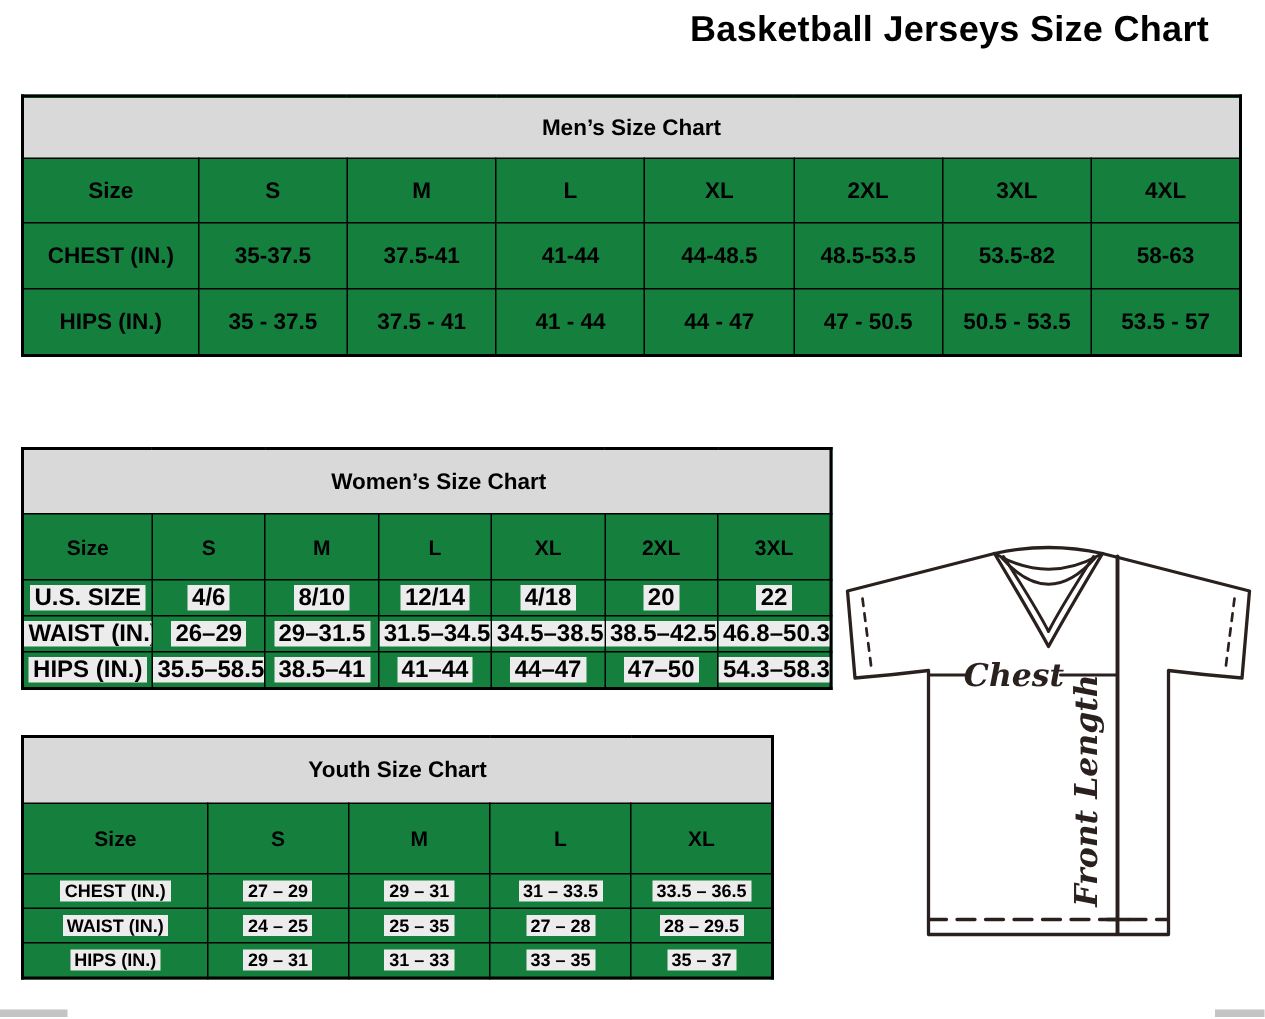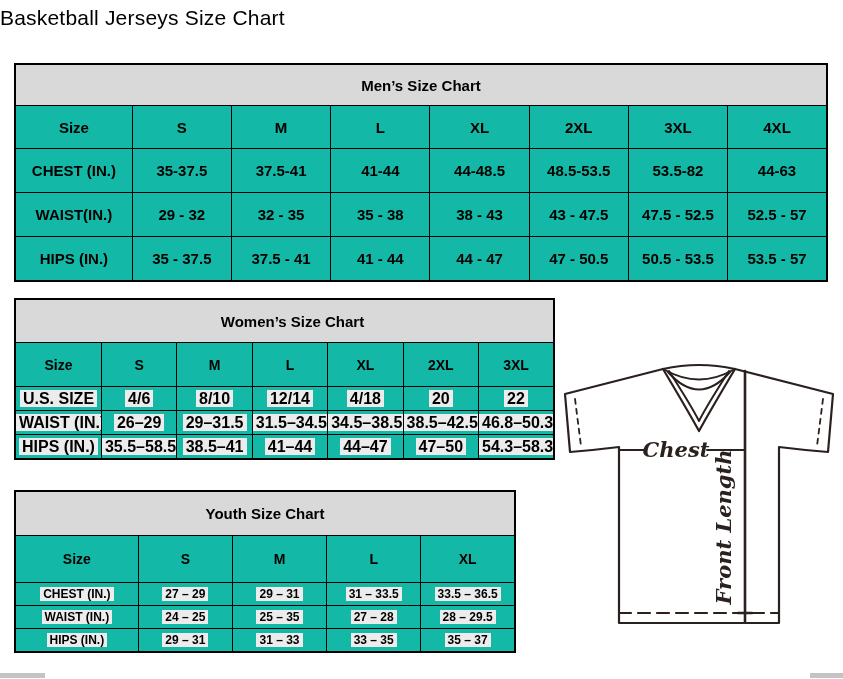--- a/index.html
+++ b/index.html
@@ -1,26 +1,26 @@
 <!DOCTYPE html>
 <html><head>
 <meta charset="utf-8">
 <style>
   html,body{margin:0;padding:0;}
   body{
     width:843px;height:679px;background:#ffffff;position:relative;overflow:hidden;
     font-family:"Liberation Sans",sans-serif;color:#000;
   }
   .page-title{
-    position:absolute;top:6px;left:0;width:806px;text-align:left;
-    font-size:21px;font-weight:normal;letter-spacing:0.2px;
+    position:absolute;top:6px;left:0;width:806px;text-align:right;
+    font-size:24px;font-weight:bold;letter-spacing:0.2px;
   }
   table.sz{
     position:absolute;border-collapse:collapse;table-layout:fixed;
-    border:2px solid #000;background:#14b8a6;
+    border:2px solid #000;background:#15803d;
   }
   table.sz td{
     border:1px solid #000;text-align:center;vertical-align:middle;
     font-weight:bold;padding:0;overflow:hidden;white-space:nowrap;
   }
   tr.band td{background:#d9d9d9;font-size:15px;}
   
   table.mens{left:14px;top:63px;width:814px;}
   table.mens col.c0{width:117px;}
   table.mens col.cn{width:99px;}
@@ -87,31 +87,21 @@
     <td>4XL</td>
   </tr>
   <tr class="data">
     <td class="lbl">CHEST (IN.)</td>
     <td>35-37.5</td>
     <td>37.5-41</td>
     <td>41-44</td>
     <td>44-48.5</td>
     <td>48.5-53.5</td>
     <td>53.5-82</td>
-    <td>44-63</td>
-  </tr>
-  <tr class="data">
-    <td class="lbl">WAIST(IN.)</td>
-    <td>29 - 32</td>
-    <td>32 - 35</td>
-    <td>35 - 38</td>
-    <td>38 - 43</td>
-    <td>43 - 47.5</td>
-    <td>47.5 - 52.5</td>
-    <td>52.5 - 57</td>
+    <td>58-63</td>
   </tr>
   <tr class="data">
     <td class="lbl">HIPS (IN.)</td>
     <td>35 - 37.5</td>
     <td>37.5 - 41</td>
     <td>41 - 44</td>
     <td>44 - 47</td>
     <td>47 - 50.5</td>
     <td>50.5 - 53.5</td>
     <td>53.5 - 57</td>

